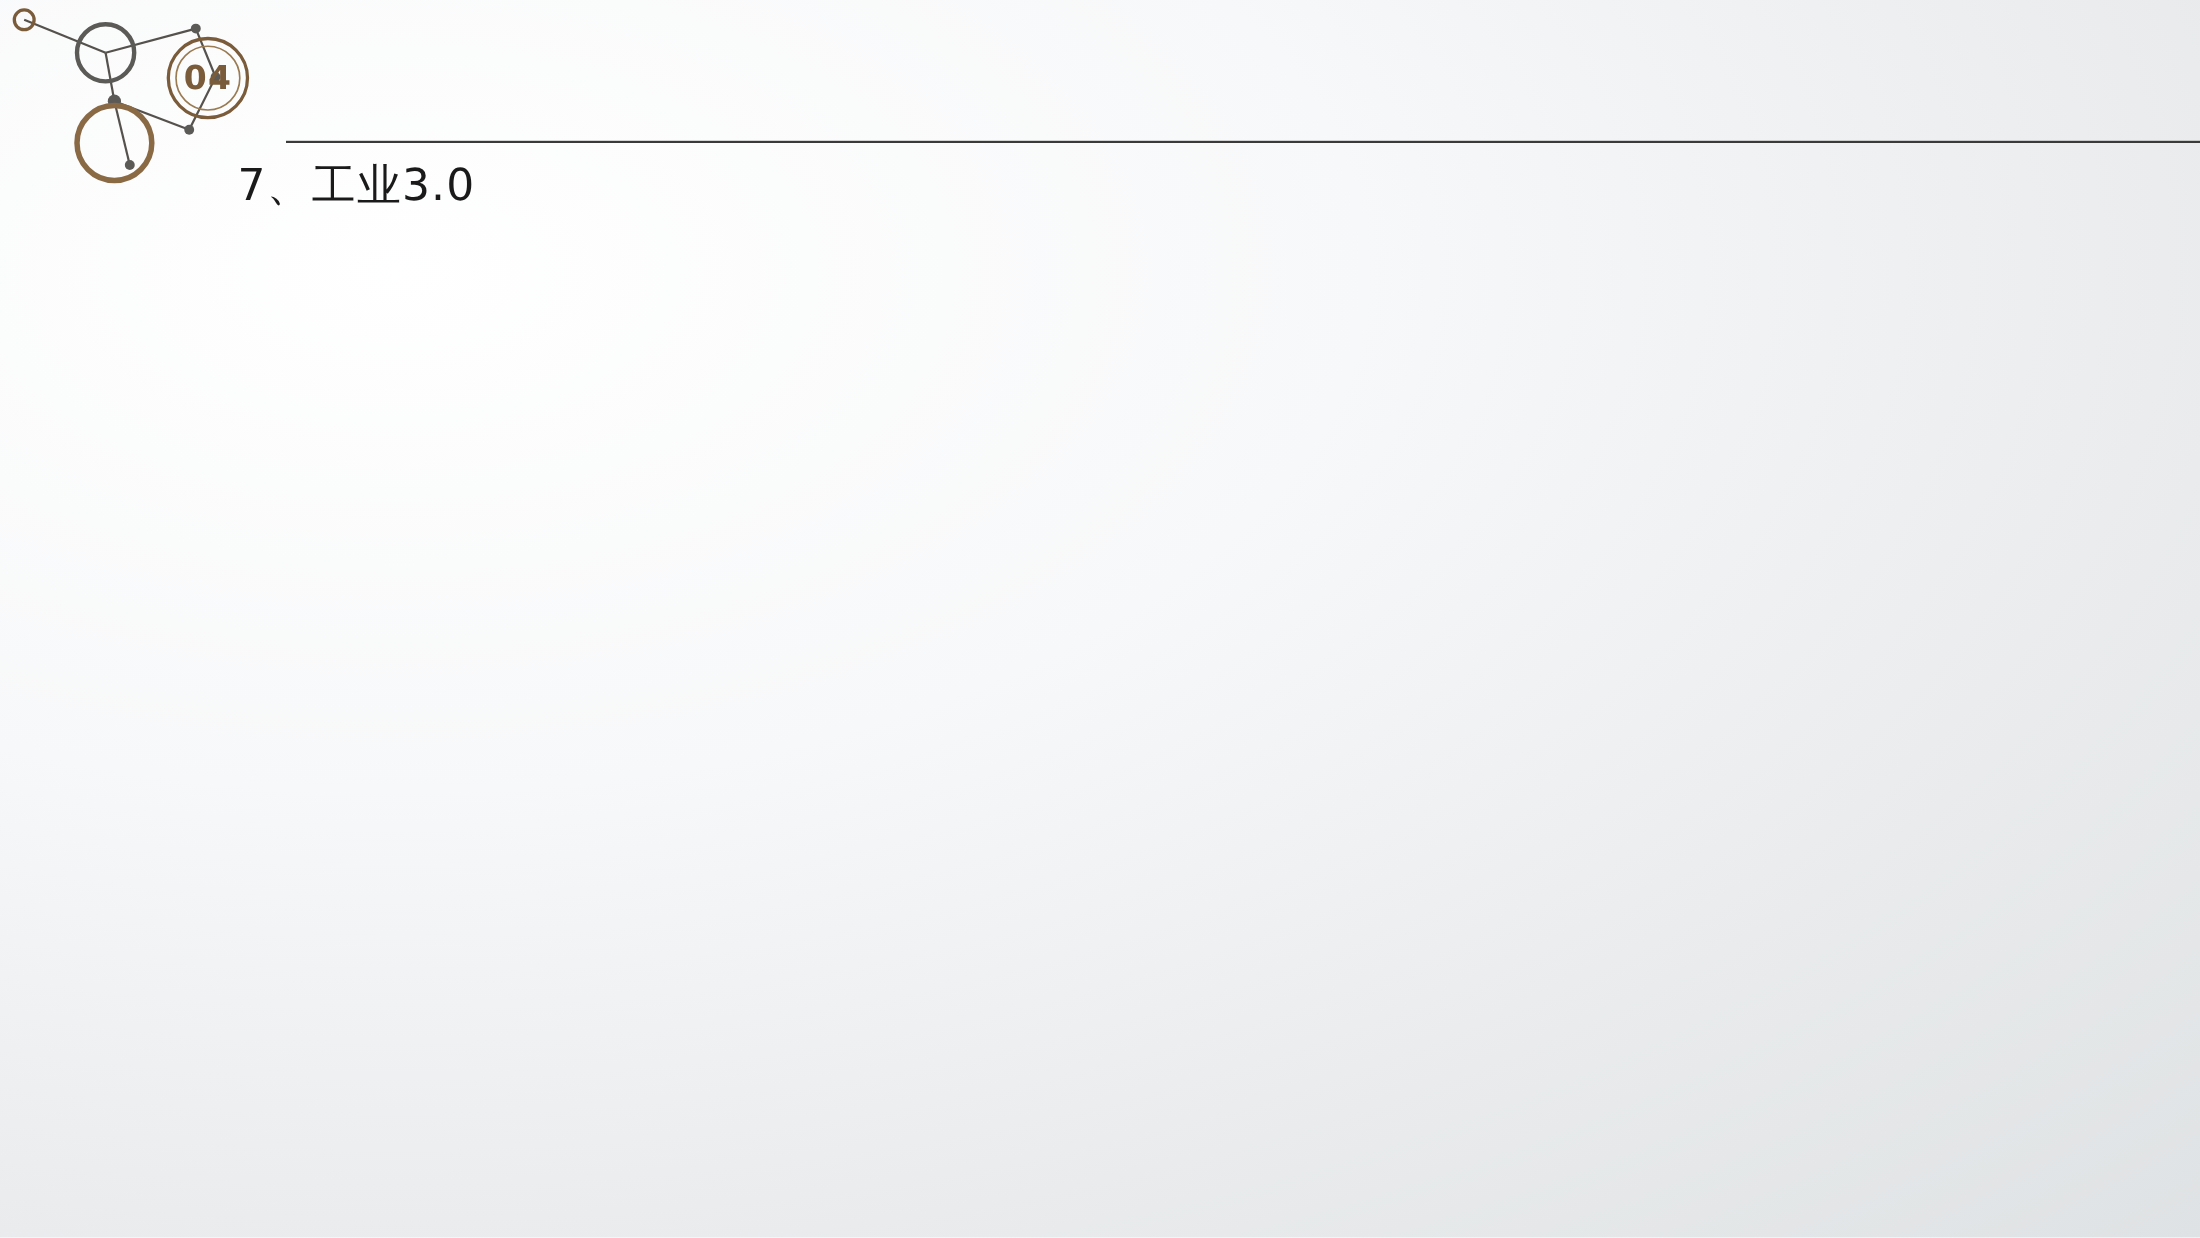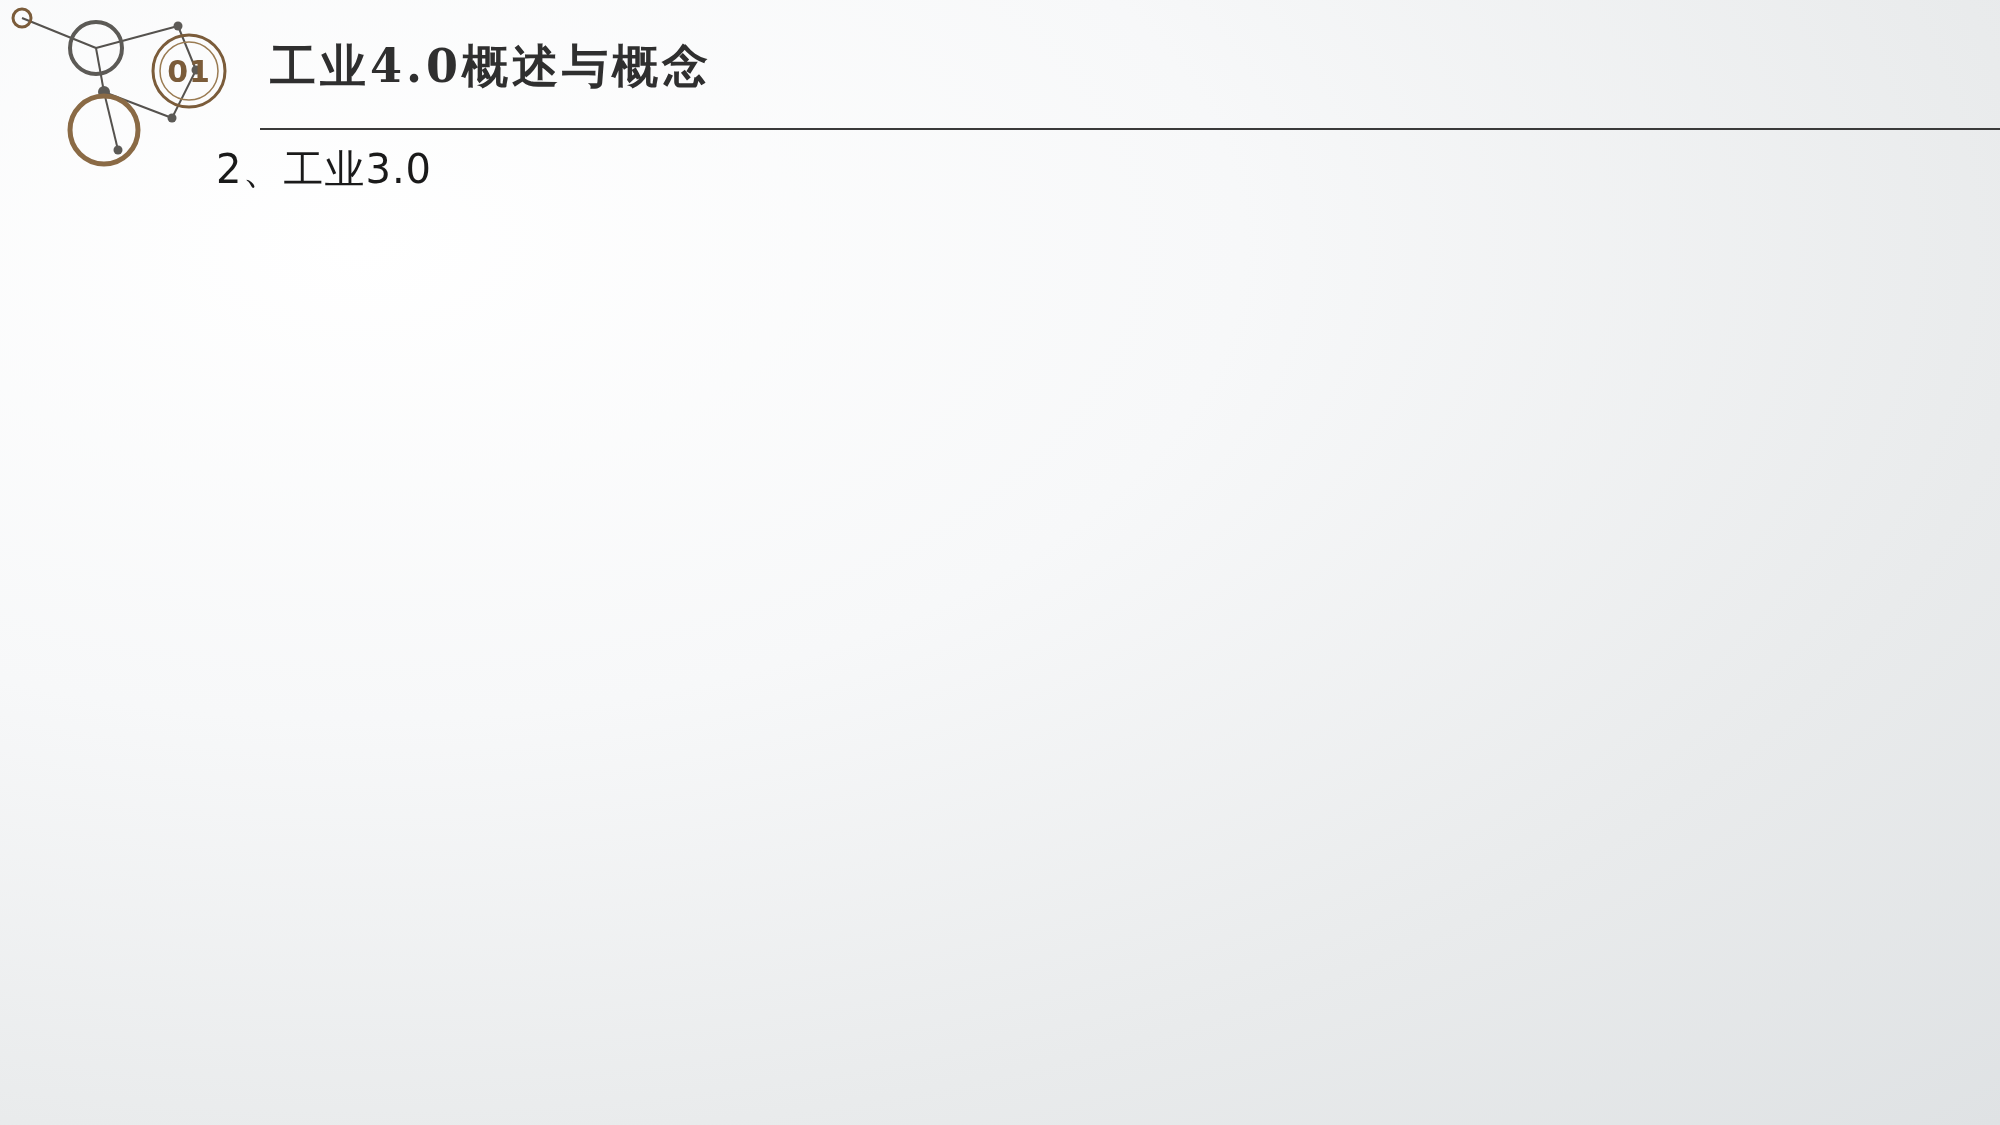--- a/index.html
+++ b/index.html
@@ -135,24 +135,23 @@
     </svg>
   </div>
 
   <div class="header">
 
     <div class="badge">
       <svg width="78" height="78" viewBox="0 0 78 78" xmlns="http://www.w3.org/2000/svg">
         <circle cx="39" cy="39" r="36" fill="none" stroke="#7b5c3a" stroke-width="3"></circle>
         <circle cx="39" cy="39" r="29" fill="none" stroke="#9a7b52" stroke-width="1.5"></circle>
       </svg>
-      <div class="badge-num">01</div>
+      <div class="badge-num">04</div>
     </div>
 
-    <div class="header-title">工业4.0概述与概念</div>
     <div class="header-rule"></div>
   </div>
 
   <div class="body-wrap">
-    <div class="sub-head">2、工业3.0</div>
+    <div class="sub-head">7、工业3.0</div>
   </div>
 
 </div>
 
 </body></html>

